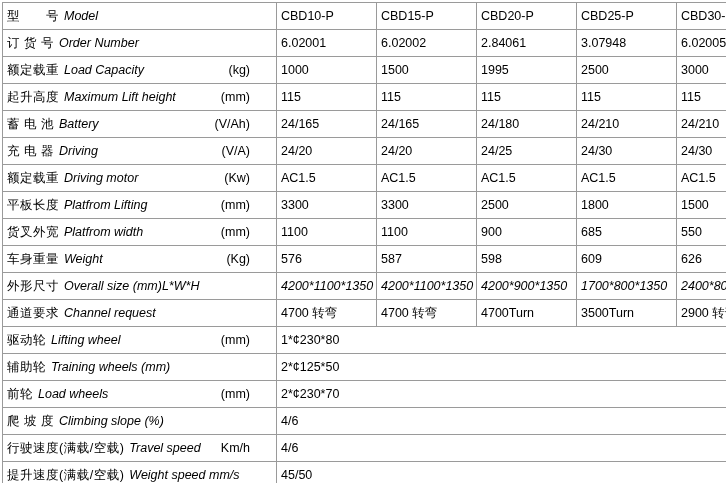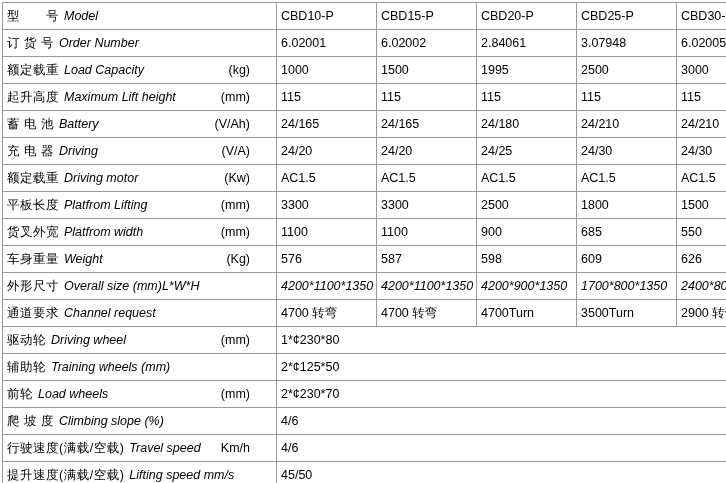--- a/index.html
+++ b/index.html
@@ -246,21 +246,21 @@
       <td class="val-cell">4700 转弯</td>
       <td class="val-cell">4700Turn</td>
       <td class="val-cell">3500Turn</td>
       <td class="val-cell">2900 转弯</td>
     </tr>
 
     <tr>
       <td class="label-cell">
         <div class="label-inner">
           <span class="lbl-cn">驱动轮</span>
-          <span class="lbl-en">Driving wheel</span>
+          <span class="lbl-en">Lifting wheel</span>
           <span class="lbl-unit">(mm)</span>
         </div>
       </td>
       <td class="span-cell" colspan="5">1*¢230*80</td>
     </tr>
 
     <tr>
       <td class="label-cell">
         <div class="label-inner">
           <span class="lbl-cn">辅助轮</span>
@@ -301,21 +301,21 @@
           <span class="lbl-unit">Km/h</span>
         </div>
       </td>
       <td class="span-cell" colspan="5">4/6</td>
     </tr>
 
     <tr>
       <td class="label-cell">
         <div class="label-inner">
           <span class="lbl-cn">提升速度(满载/空载)</span>
-          <span class="lbl-en">Lifting speed mm/s</span>
+          <span class="lbl-en">Weight speed mm/s</span>
           <span class="lbl-unit"></span>
         </div>
       </td>
       <td class="span-cell" colspan="5">45/50</td>
     </tr>
 
   </tbody>
 </table>
 
 </body></html>

